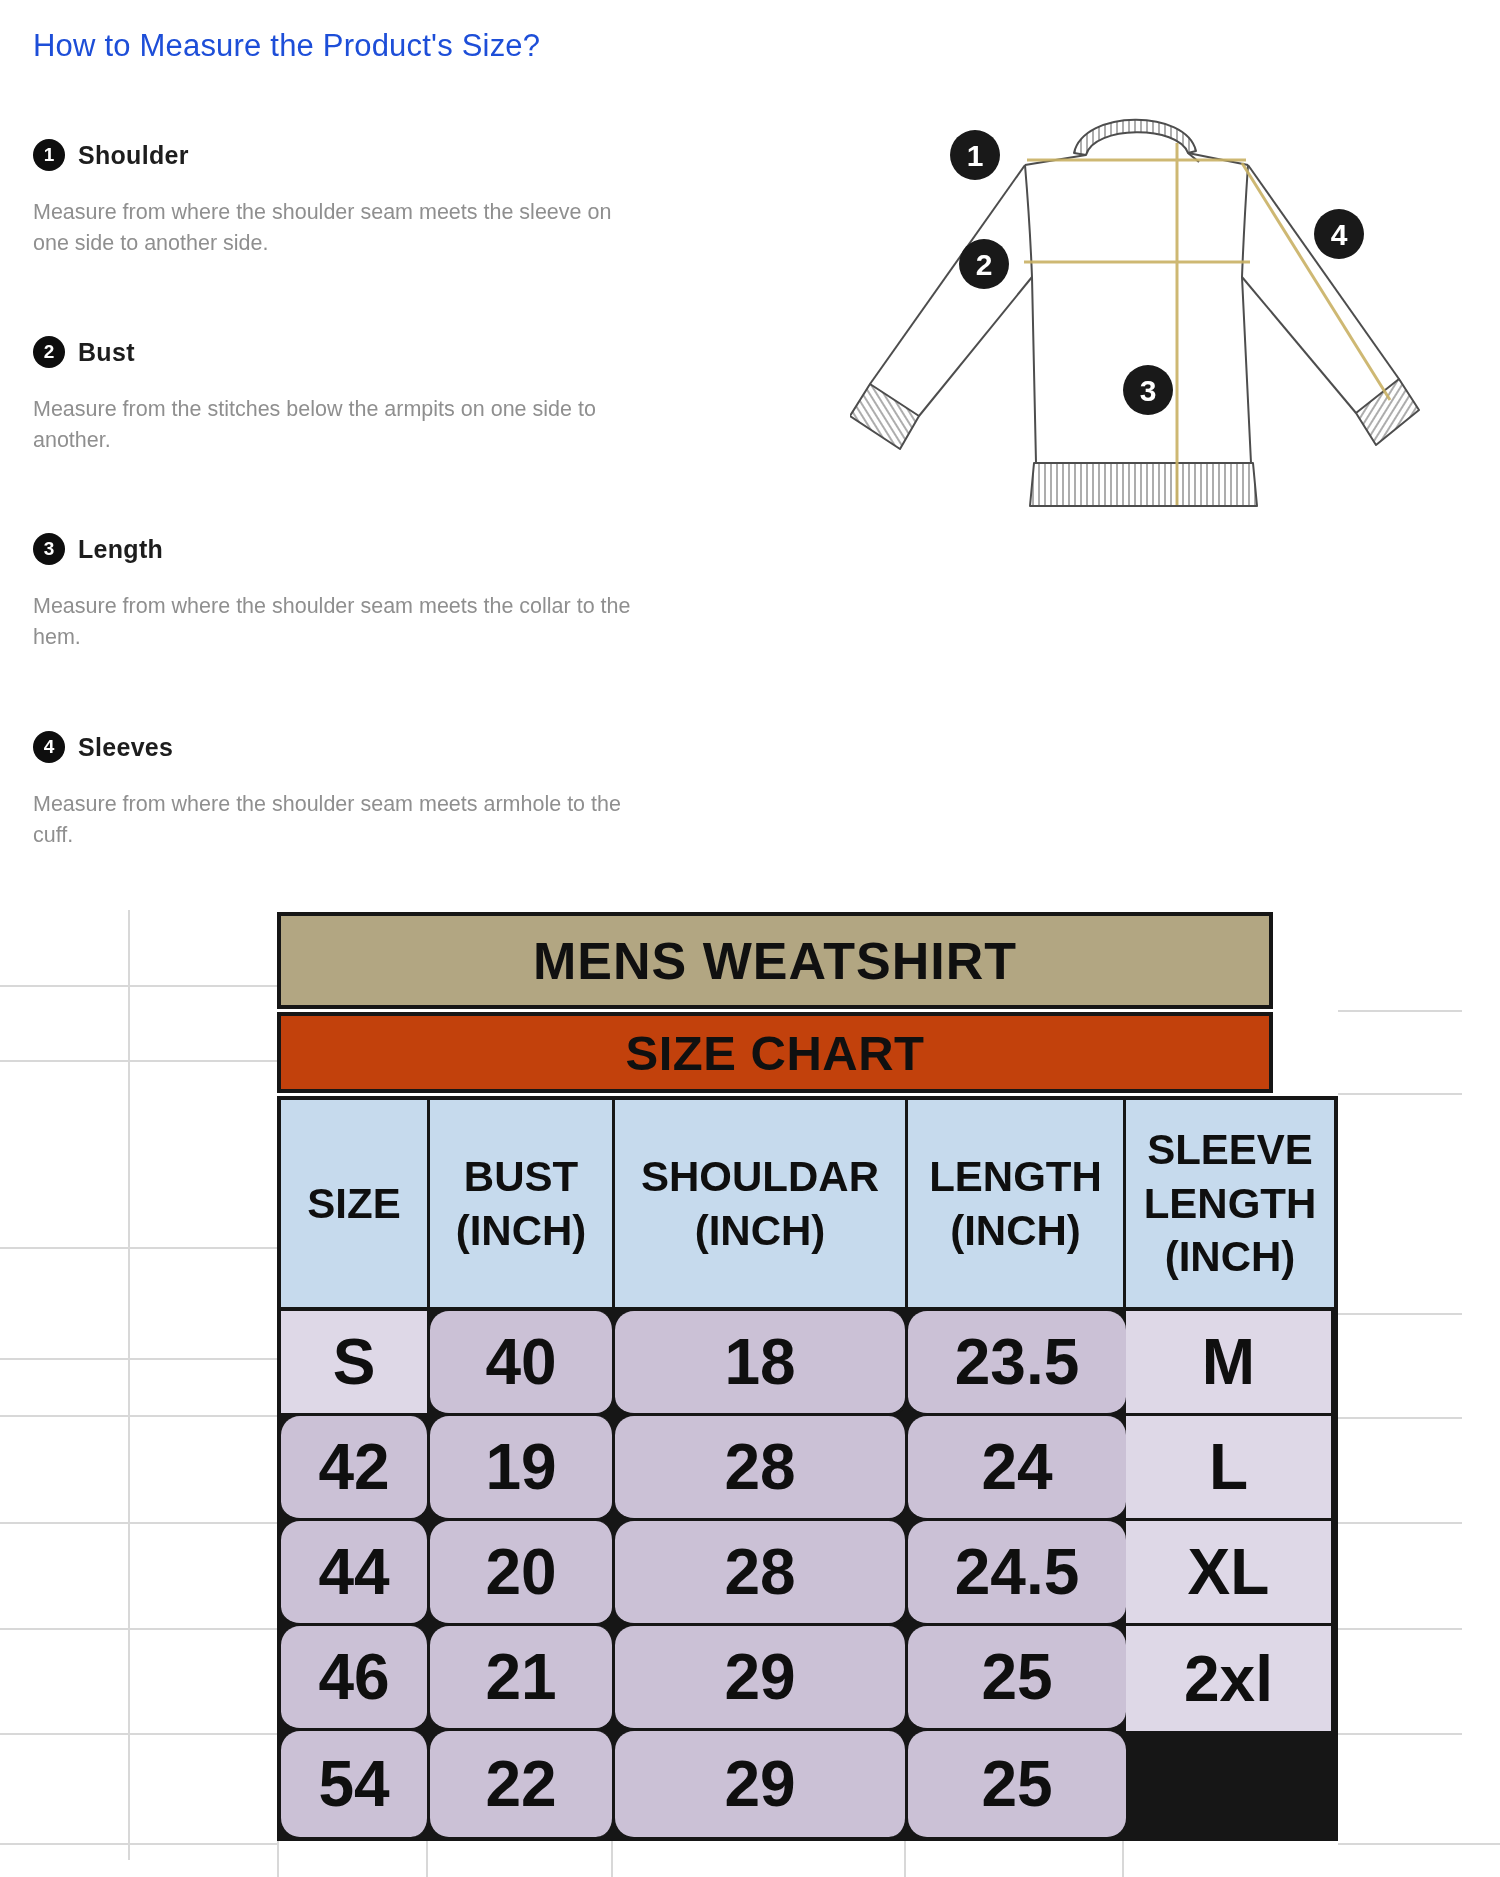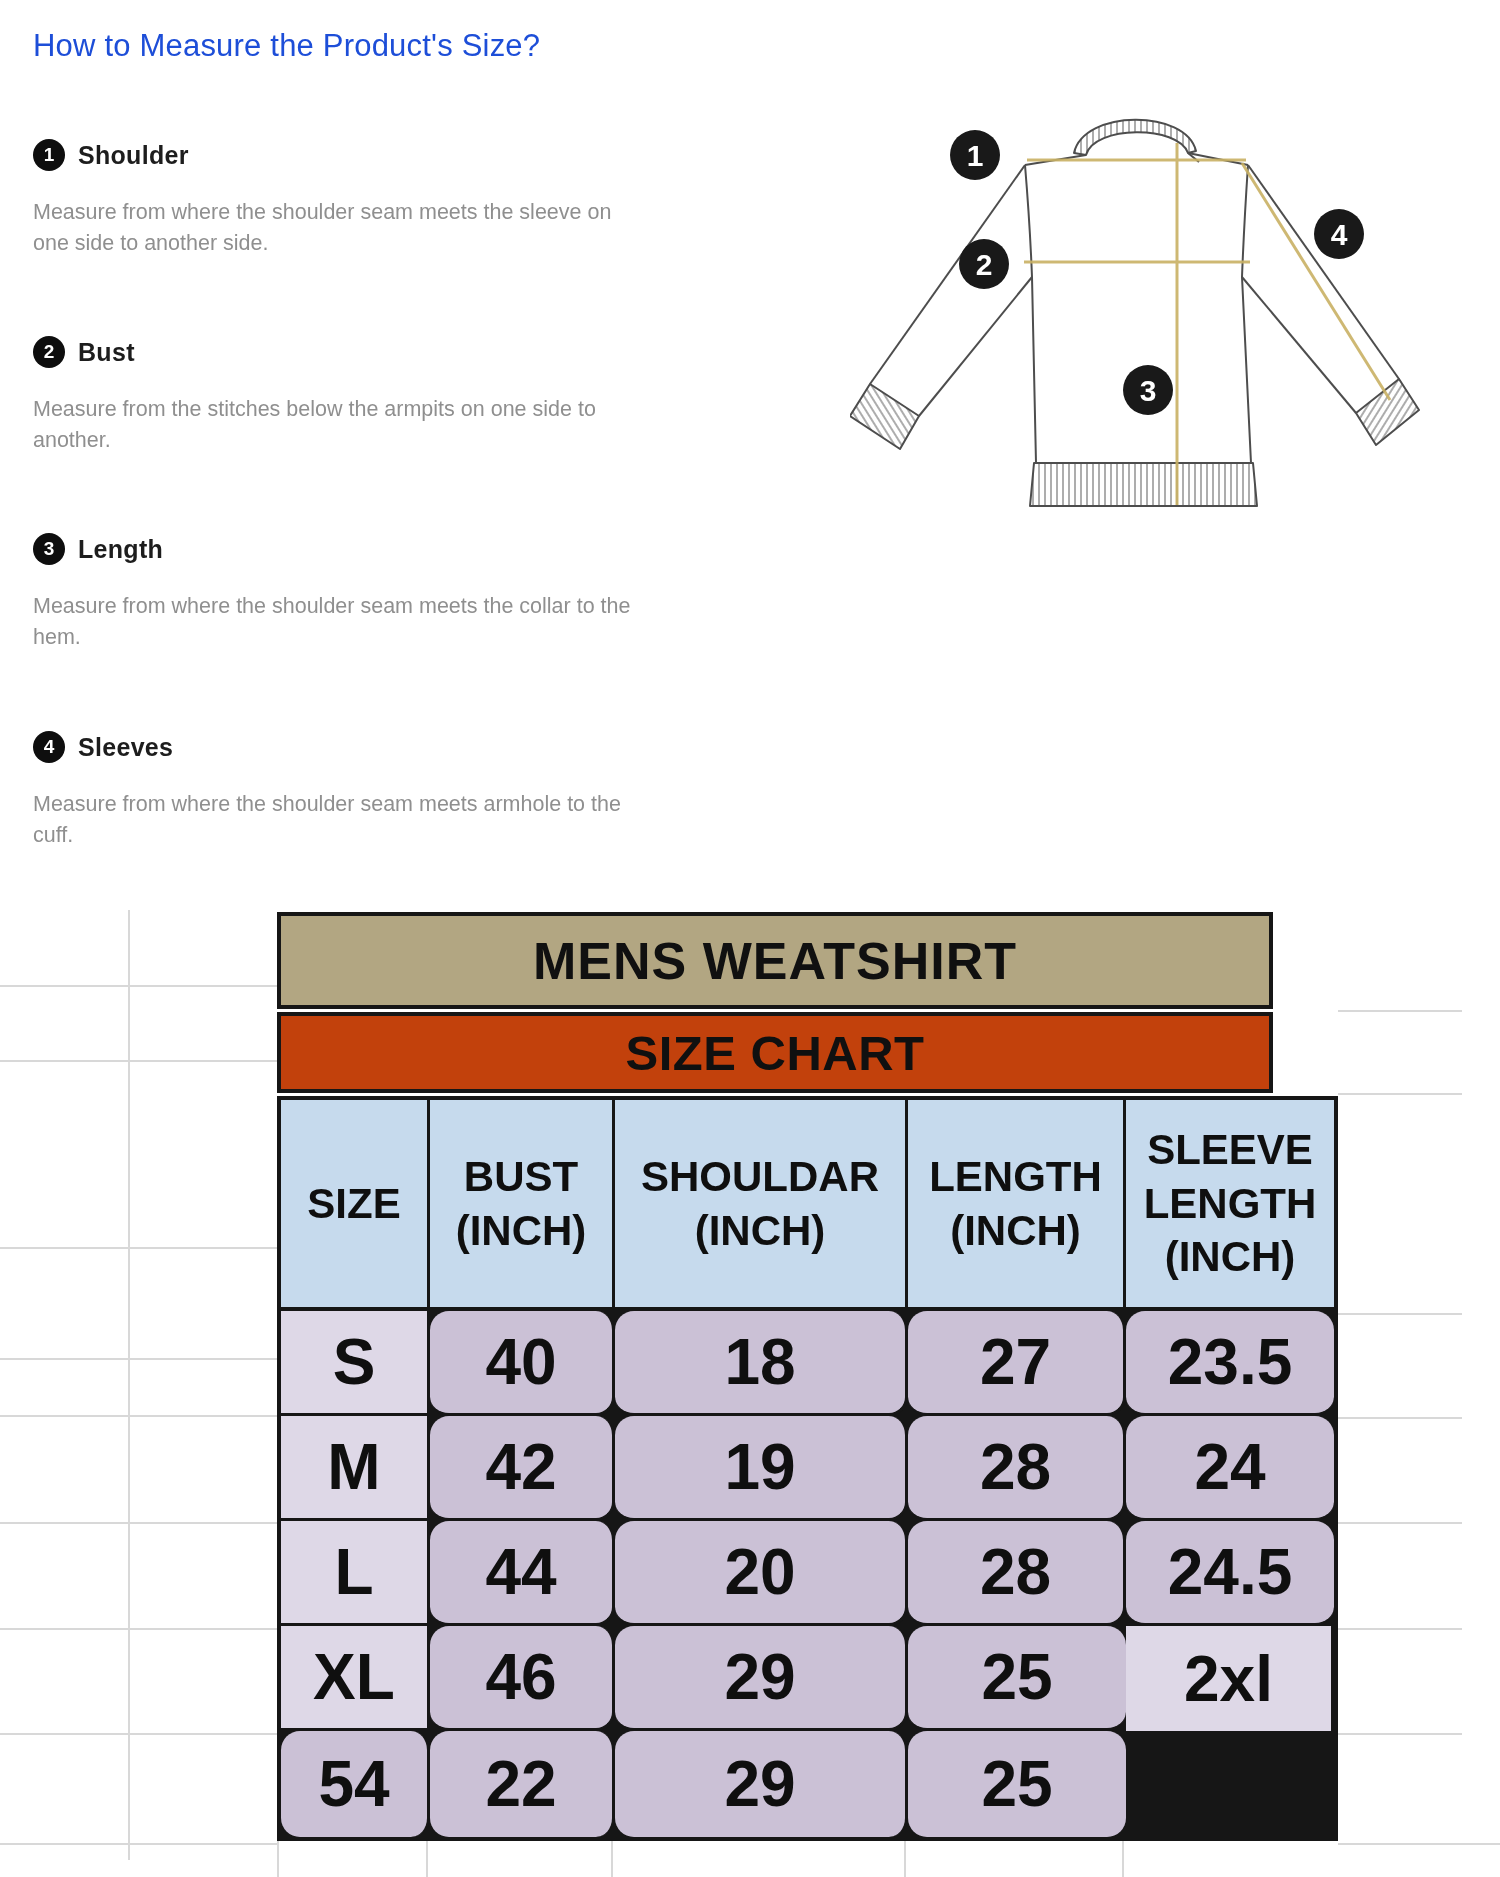--- a/index.html
+++ b/index.html
@@ -190,37 +190,37 @@
     </div>
     <div class="cell hcell last-col">
       <div>SLEEVE</div>
       <div>LENGTH</div>
       <div>(INCH)</div>
     </div>
 
     <div class="cell scell">S</div>
     <div class="cell dcell">40</div>
     <div class="cell dcell">18</div>
-    <div class="cell dcell">27</div>
     <div class="cell dcell last-col">23.5</div>
 
     <div class="cell scell">M</div>
     <div class="cell dcell">42</div>
     <div class="cell dcell">19</div>
     <div class="cell dcell">28</div>
     <div class="cell dcell last-col">24</div>
 
     <div class="cell scell">L</div>
     <div class="cell dcell">44</div>
     <div class="cell dcell">20</div>
     <div class="cell dcell">28</div>
     <div class="cell dcell last-col">24.5</div>
 
     <div class="cell scell">XL</div>
     <div class="cell dcell">46</div>
+    <div class="cell dcell">21</div>
     <div class="cell dcell">29</div>
     <div class="cell dcell last-col">25</div>
 
     <div class="cell scell last-row">2xl</div>
     <div class="cell dcell last-row">54</div>
     <div class="cell dcell last-row">22</div>
     <div class="cell dcell last-row">29</div>
     <div class="cell dcell last-col last-row">25</div>
   </div>
 

